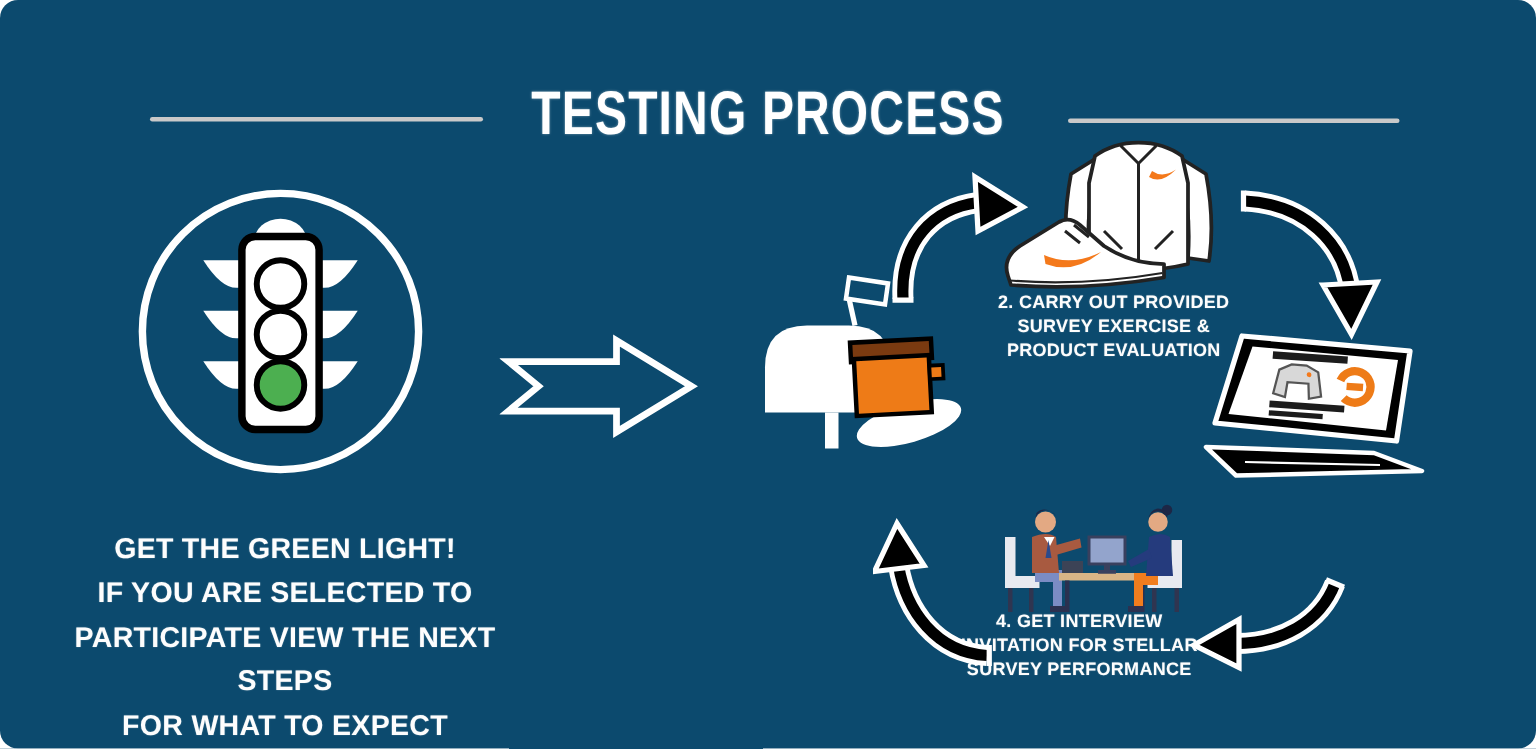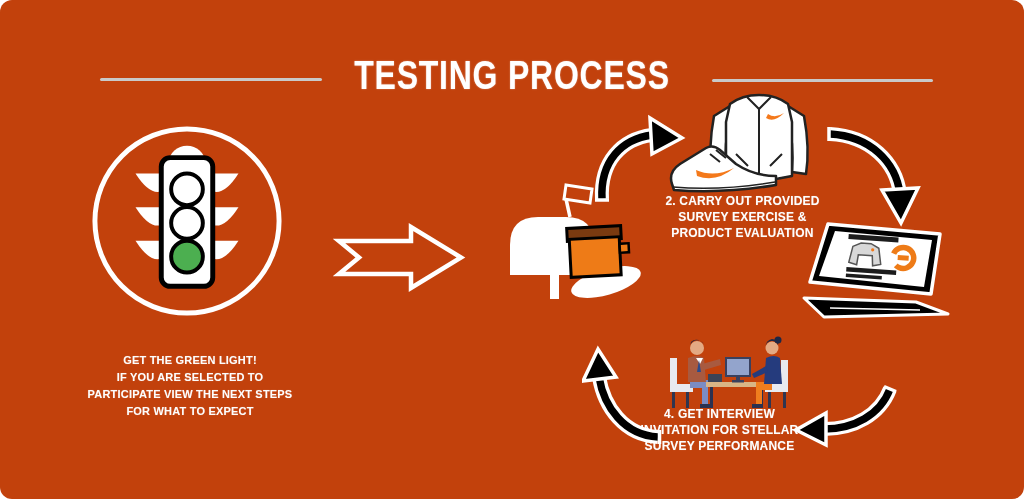--- a/index.html
+++ b/index.html
@@ -1,36 +1,36 @@
 <!DOCTYPE html>
 <html><head>
 <meta charset="utf-8">
 <style>
   html,body{margin:0;padding:0;background:#ffffff;}
   .stage{
-    position:relative;width:1024px;height:499px;background:#c2410c;
+    position:relative;width:1024px;height:499px;background:#0c4a6e;
     border-radius:12px;overflow:hidden;
     font-family:"Liberation Sans",sans-serif;color:#ffffff;
   }
   .title{
     position:absolute;left:0;right:0;top:52px;text-align:center;
     font-size:41px;font-weight:bold;letter-spacing:1px;
     transform:scaleX(0.78);transform-origin:50% 50%;
     text-shadow:0 0 2px rgba(255,255,255,.45);
     white-space:nowrap;
   }
   .divider{position:absolute;height:3px;background:#c9c9c9;border-radius:2px;}
   .divider.left{left:100px;top:78px;width:222px;}
   .divider.right{left:712px;top:79px;width:221px;}
   .caption{
     position:absolute;text-align:center;font-weight:bold;color:#fdfdfd;
     white-space:pre-line;letter-spacing:.2px;
     text-shadow:0 0 1px rgba(255,255,255,.35);
   }
-  .intro-caption{left:25px;top:352px;width:330px;font-size:11px;line-height:1.55;}
+  .intro-caption{left:25px;top:352px;width:330px;font-size:19px;line-height:1.55;}
   .step-caption{font-size:12px;line-height:1.32;}
   .step1{left:496px;top:291px;width:200px;}
   .step2{left:650px;top:194px;width:185px;}
   .step3{left:788px;top:317px;width:196px;}
   .step4{left:632px;top:407px;width:175px;}
   .abs{position:absolute;}
 </style>
 </head>
 <body>
 

